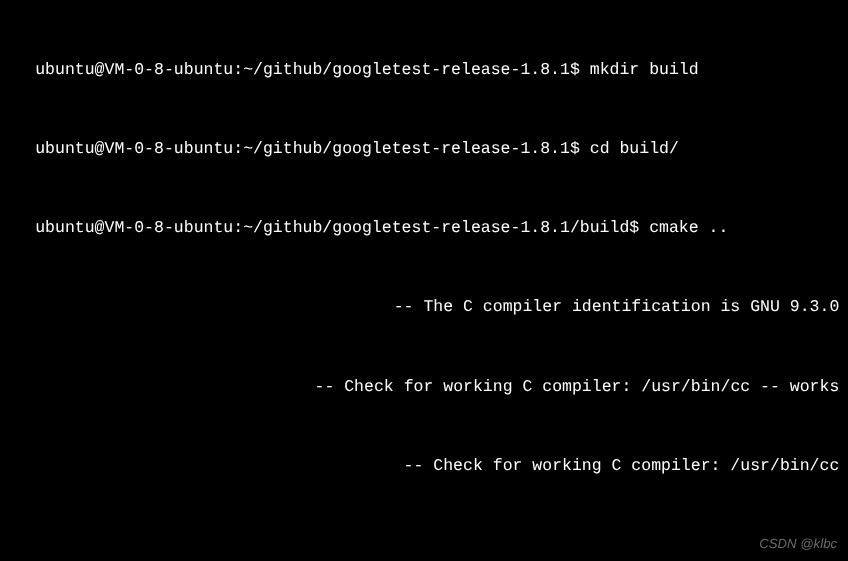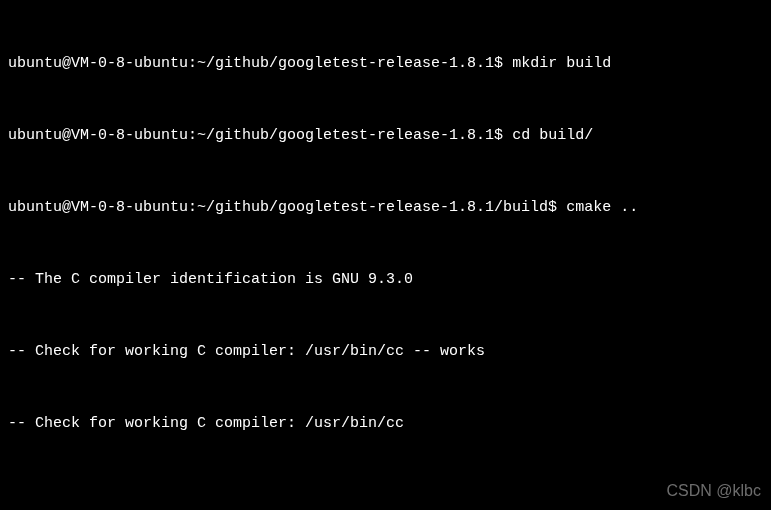--- a/index.html
+++ b/index.html
@@ -13,33 +13,35 @@
     width: 771px;
     height: 510px;
     overflow: hidden;
   }
   .terminal {
     padding: 4px 8px;
     white-space: pre;
   }
   .prompt-line {
     display: block;
+    margin-left: 24px;
   }
   .prompt-user { color: #fff; }
   .prompt-path { color: #fff; }
   .cmd { color: #fff; }
-  .output-line { display: block; color: #fff; }
+  .output-line { display: block; color: #fff; text-align: right; }
   .watermark {
     position: absolute;
     right: 10px;
     bottom: 6px;
     color: #888;
-    font-size: 16px;
+    font-size: 12px;
     font-family: sans-serif;
     opacity: 0.8;
+    font-style: italic;
   }
 </style>
 </head>
 <body>
 
 <div class="terminal">
   <span class="prompt-line"><span class="prompt-user">ubuntu@VM-0-8-ubuntu</span>:<span class="prompt-path">~/github/googletest-release-1.8.1</span>$ <span class="cmd">mkdir build</span></span>
   <span class="prompt-line"><span class="prompt-user">ubuntu@VM-0-8-ubuntu</span>:<span class="prompt-path">~/github/googletest-release-1.8.1</span>$ <span class="cmd">cd build/</span></span>
   <span class="prompt-line"><span class="prompt-user">ubuntu@VM-0-8-ubuntu</span>:<span class="prompt-path">~/github/googletest-release-1.8.1/build</span>$ <span class="cmd">cmake ..</span></span>
   <span class="output-line">-- The C compiler identification is GNU 9.3.0</span>

